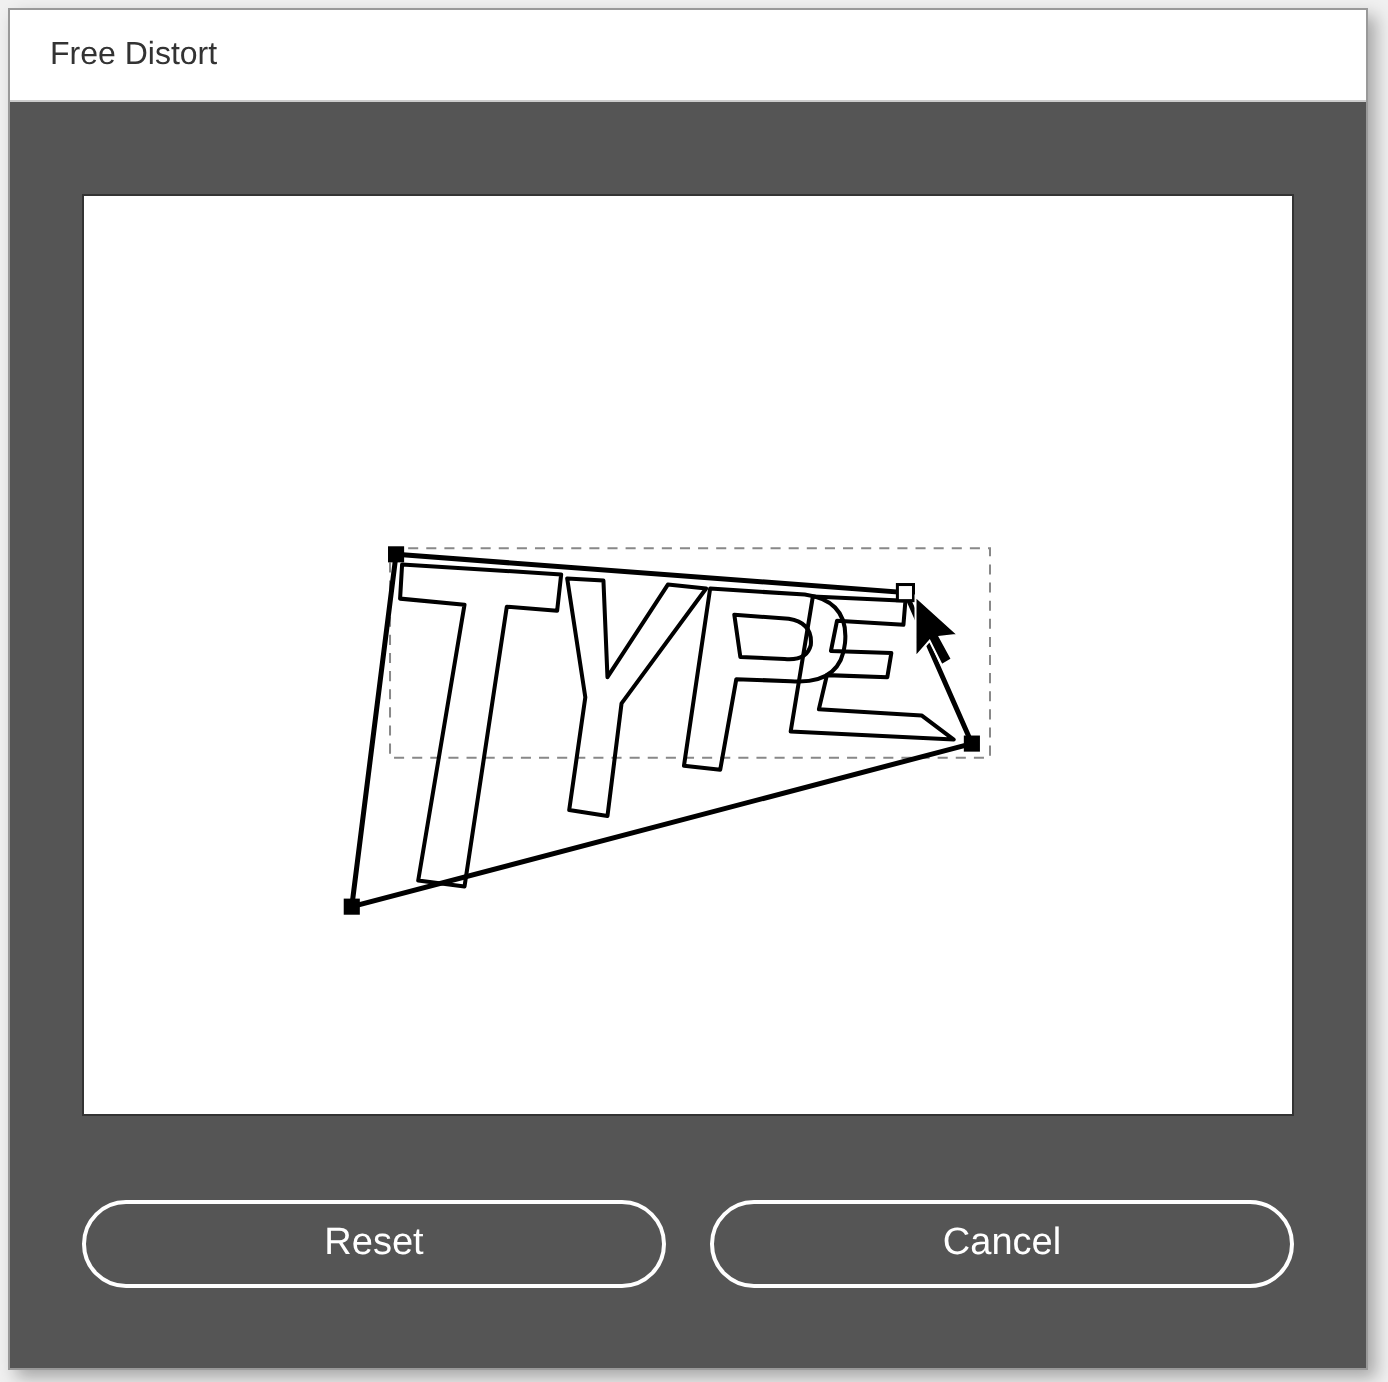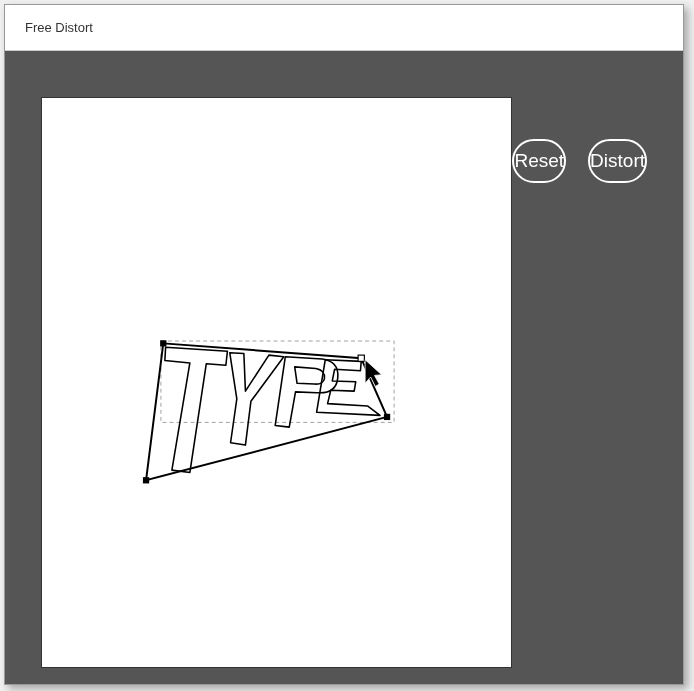--- a/index.html
+++ b/index.html
@@ -26,28 +26,28 @@
     }
     .title-bar {
       height: 46px;
       background: #ffffff;
       border-bottom: 1px solid #ccc;
       display: flex;
       align-items: center;
       padding-left: 20px;
     }
     .title-text {
-      font-size: 13px;
+      font-size: 16px;
       color: #333;
       font-weight: 400;
     }
     .dialog-body {
-      padding: 46px 36px 16px 36px;
+      padding: 46px 36px 40px 36px;
       display: flex;
-      flex-direction: row;
+      flex-direction: column;
       height: calc(100% - 46px);
     }
     .preview-area {
       background: #ffffff;
       border: 1px solid #333;
       flex: 1;
       position: relative;
       overflow: hidden;
     }
     .preview-svg {
@@ -111,16 +111,16 @@
         <rect x="437" y="250" width="8" height="8" fill="#000"></rect>
         <rect x="129" y="331" width="8" height="8" fill="#000"></rect>
 
         <g>
           <path d="M 413 181 L 413 211 L 420 203 L 426 215 L 431 212 L 425 201 L 434 200 Z" fill="#000" stroke="#fff" stroke-width="1"></path>
         </g>
       </svg>
     </div>
     <div class="button-row">
       <button class="btn">Reset</button>
-      <button class="btn">Distort</button>
+      <button class="btn">Cancel</button>
     </div>
   </div>
 </div>
 
 </body></html>

